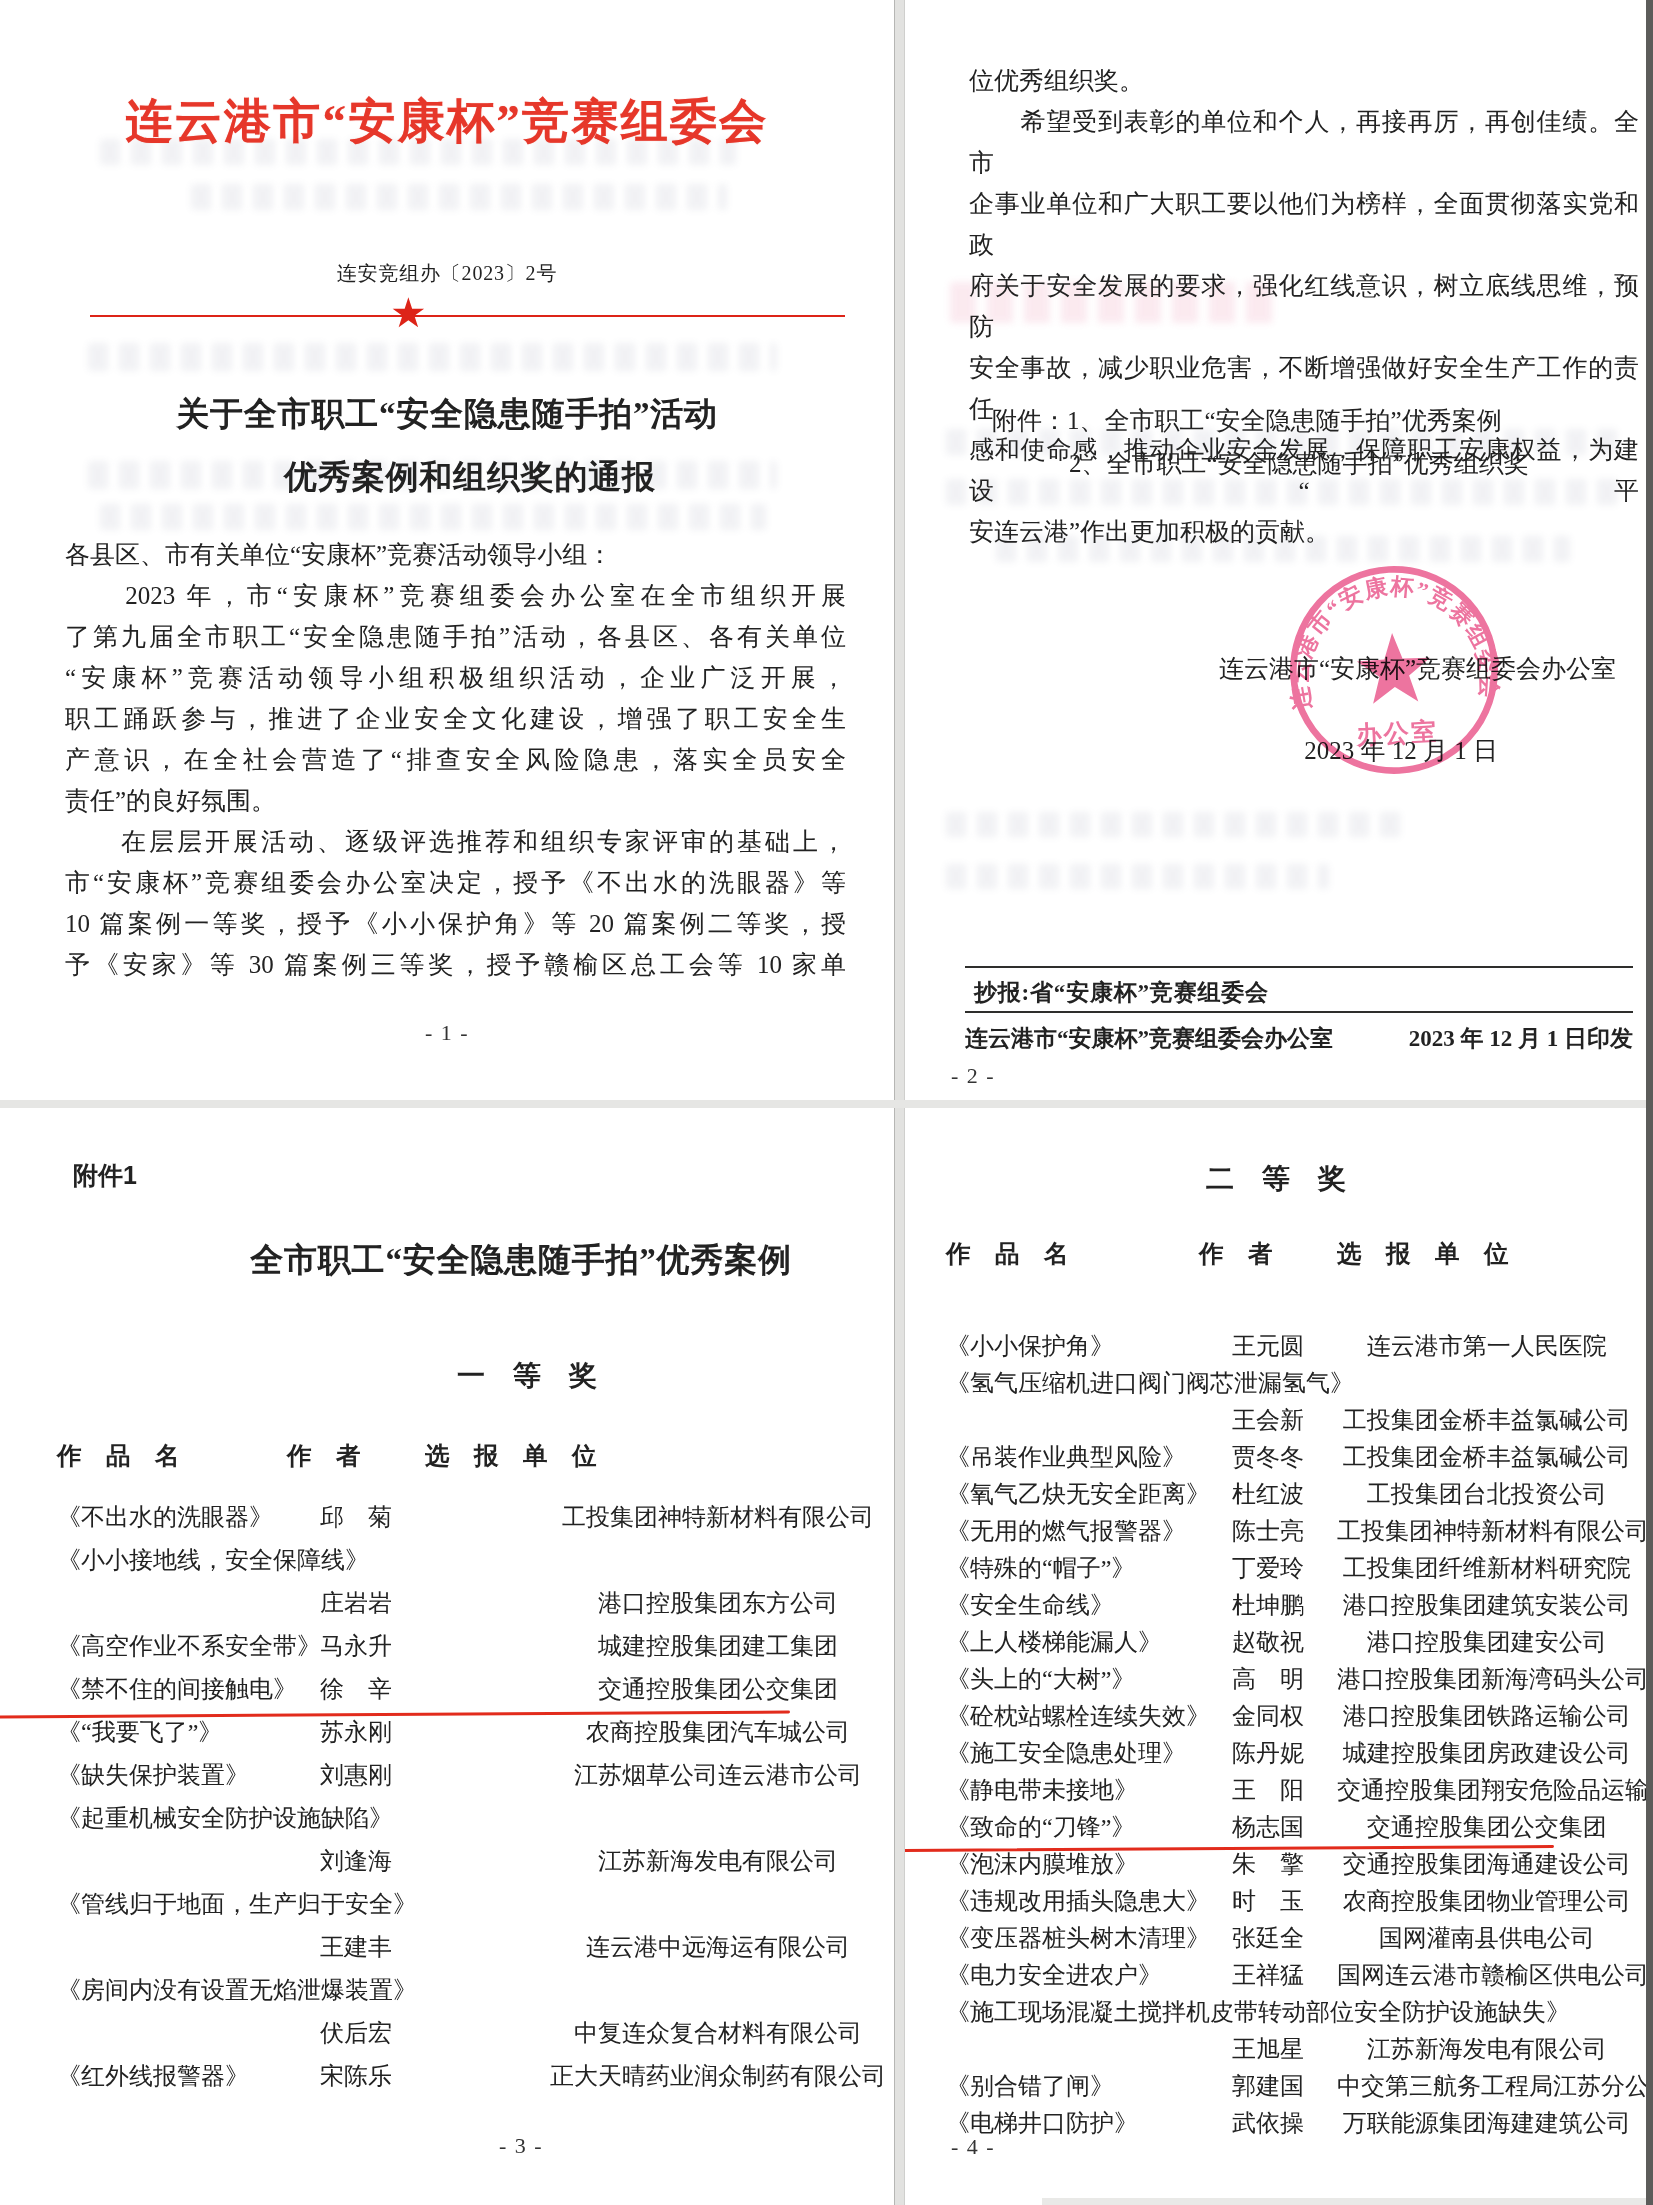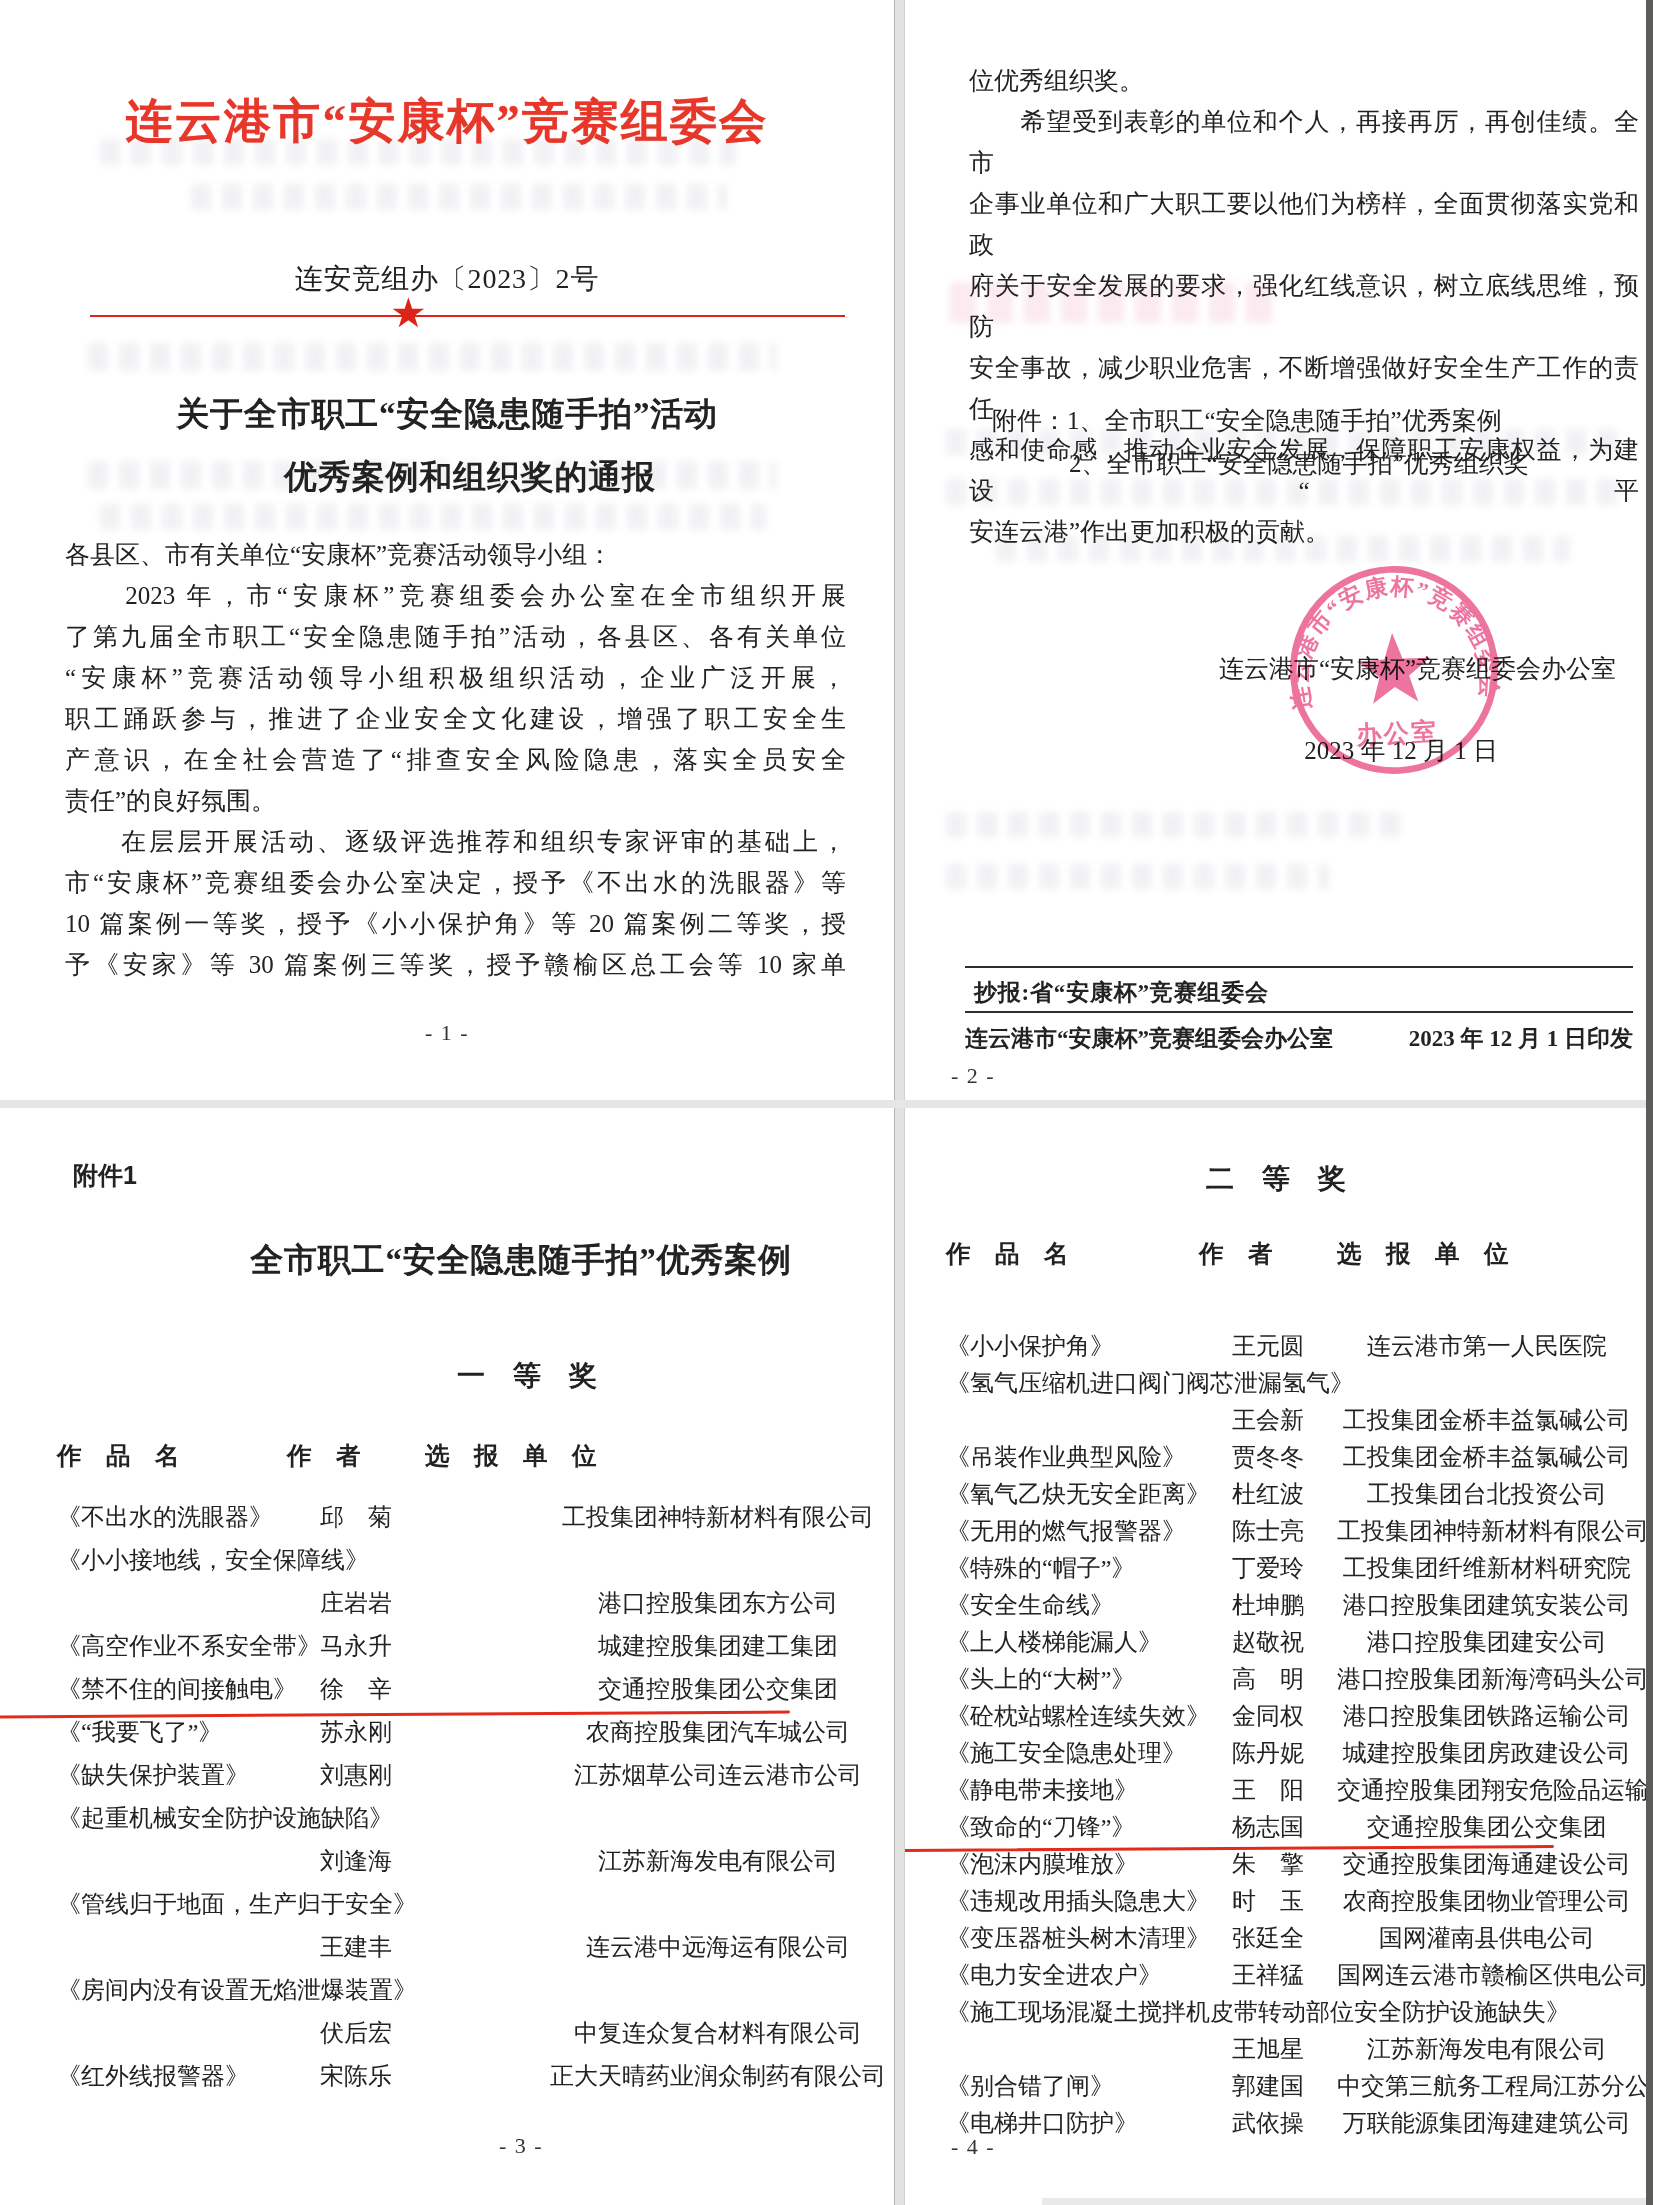--- a/index.html
+++ b/index.html
@@ -13,21 +13,21 @@
   .vdiv{position:absolute;left:894px;top:0;width:9.2px;height:2205px;background:#e2e2e0;
         border-left:0.8px solid #b6b6b4;border-right:0.8px solid #cfcfcd;}
   .hdiv{position:absolute;left:0;top:1100px;width:1654px;height:7.7px;background:#e6e6e4;}
   .redge{position:absolute;left:1646px;top:0;width:7.7px;height:2205px;background:#5c5c5a;}
   .hei{font-family:"Liberation Sans","DejaVu Sans",sans-serif;font-weight:bold;}
   .abs{position:absolute;}
   .ctr{left:0;width:100%;text-align:center;}
   
   .org-header{top:90px;font-size:47px;letter-spacing:2.3px;color:#e6372a;font-weight:bold;
               text-shadow:0 0 0.8px rgba(230,55,42,.55);}
-  .docnum{top:260px;font-size:28px;letter-spacing:0.8px;}
+  .docnum{top:260px;font-size:20px;letter-spacing:0.8px;}
   .redrule{top:315px;left:90px;width:755px;height:2.3px;background:#dd2418;}
   .redstar{top:293px;left:390px;font-size:41px;color:#dd2418;line-height:1;}
   .doc-title1{top:392px;font-size:33px;font-weight:bold;letter-spacing:0.8px;}
   .doc-title2{top:455px;font-size:33px;font-weight:bold;letter-spacing:0.8px;padding-left:23px;}
   .bodytext{font-size:25px;line-height:41px;}
   #p1 .bodytext{top:534px;left:65px;width:781px;}
   .bline{white-space:nowrap;}
   .bline.fill{white-space:normal;text-align:justify;text-align-last:justify;}
   .pagenum{font-size:22px;color:#333;letter-spacing:1.5px;}
   #p1 .pagenum{top:1020px;}

